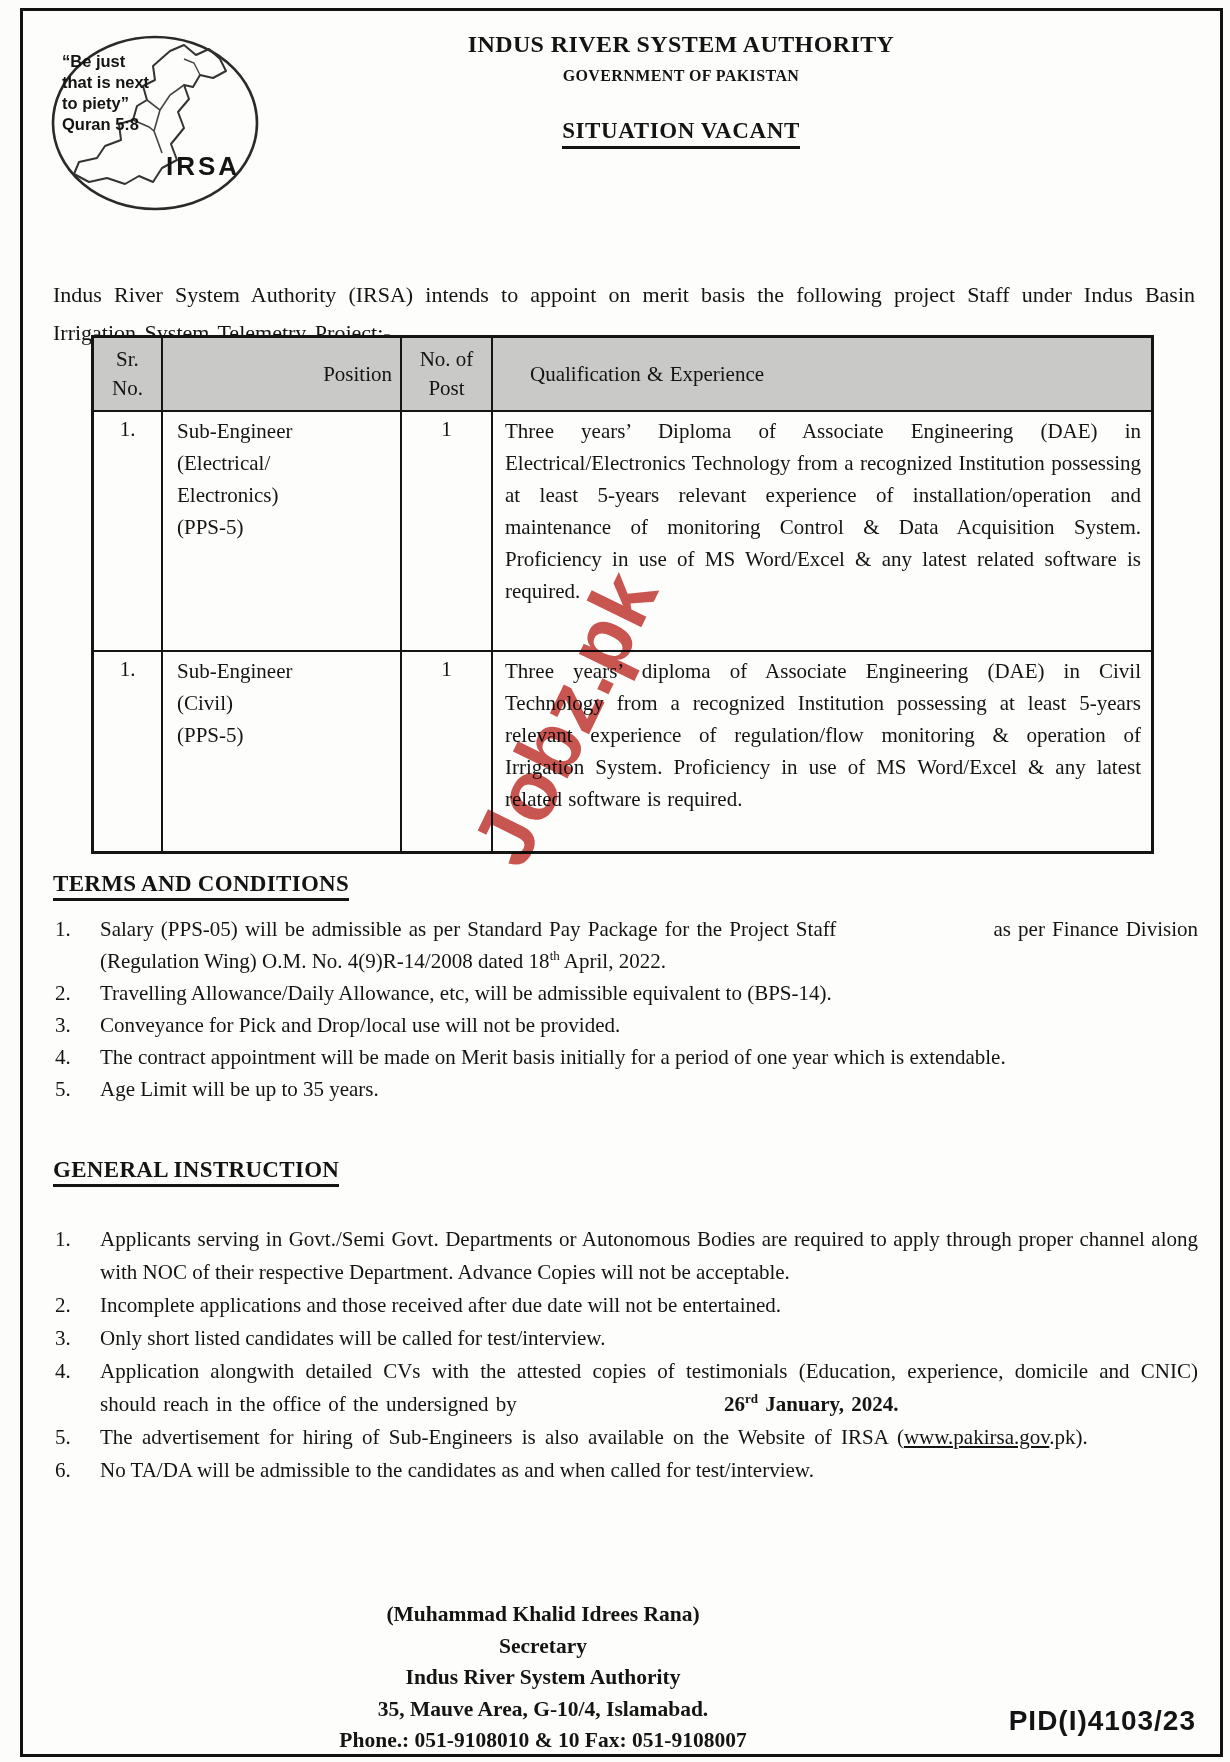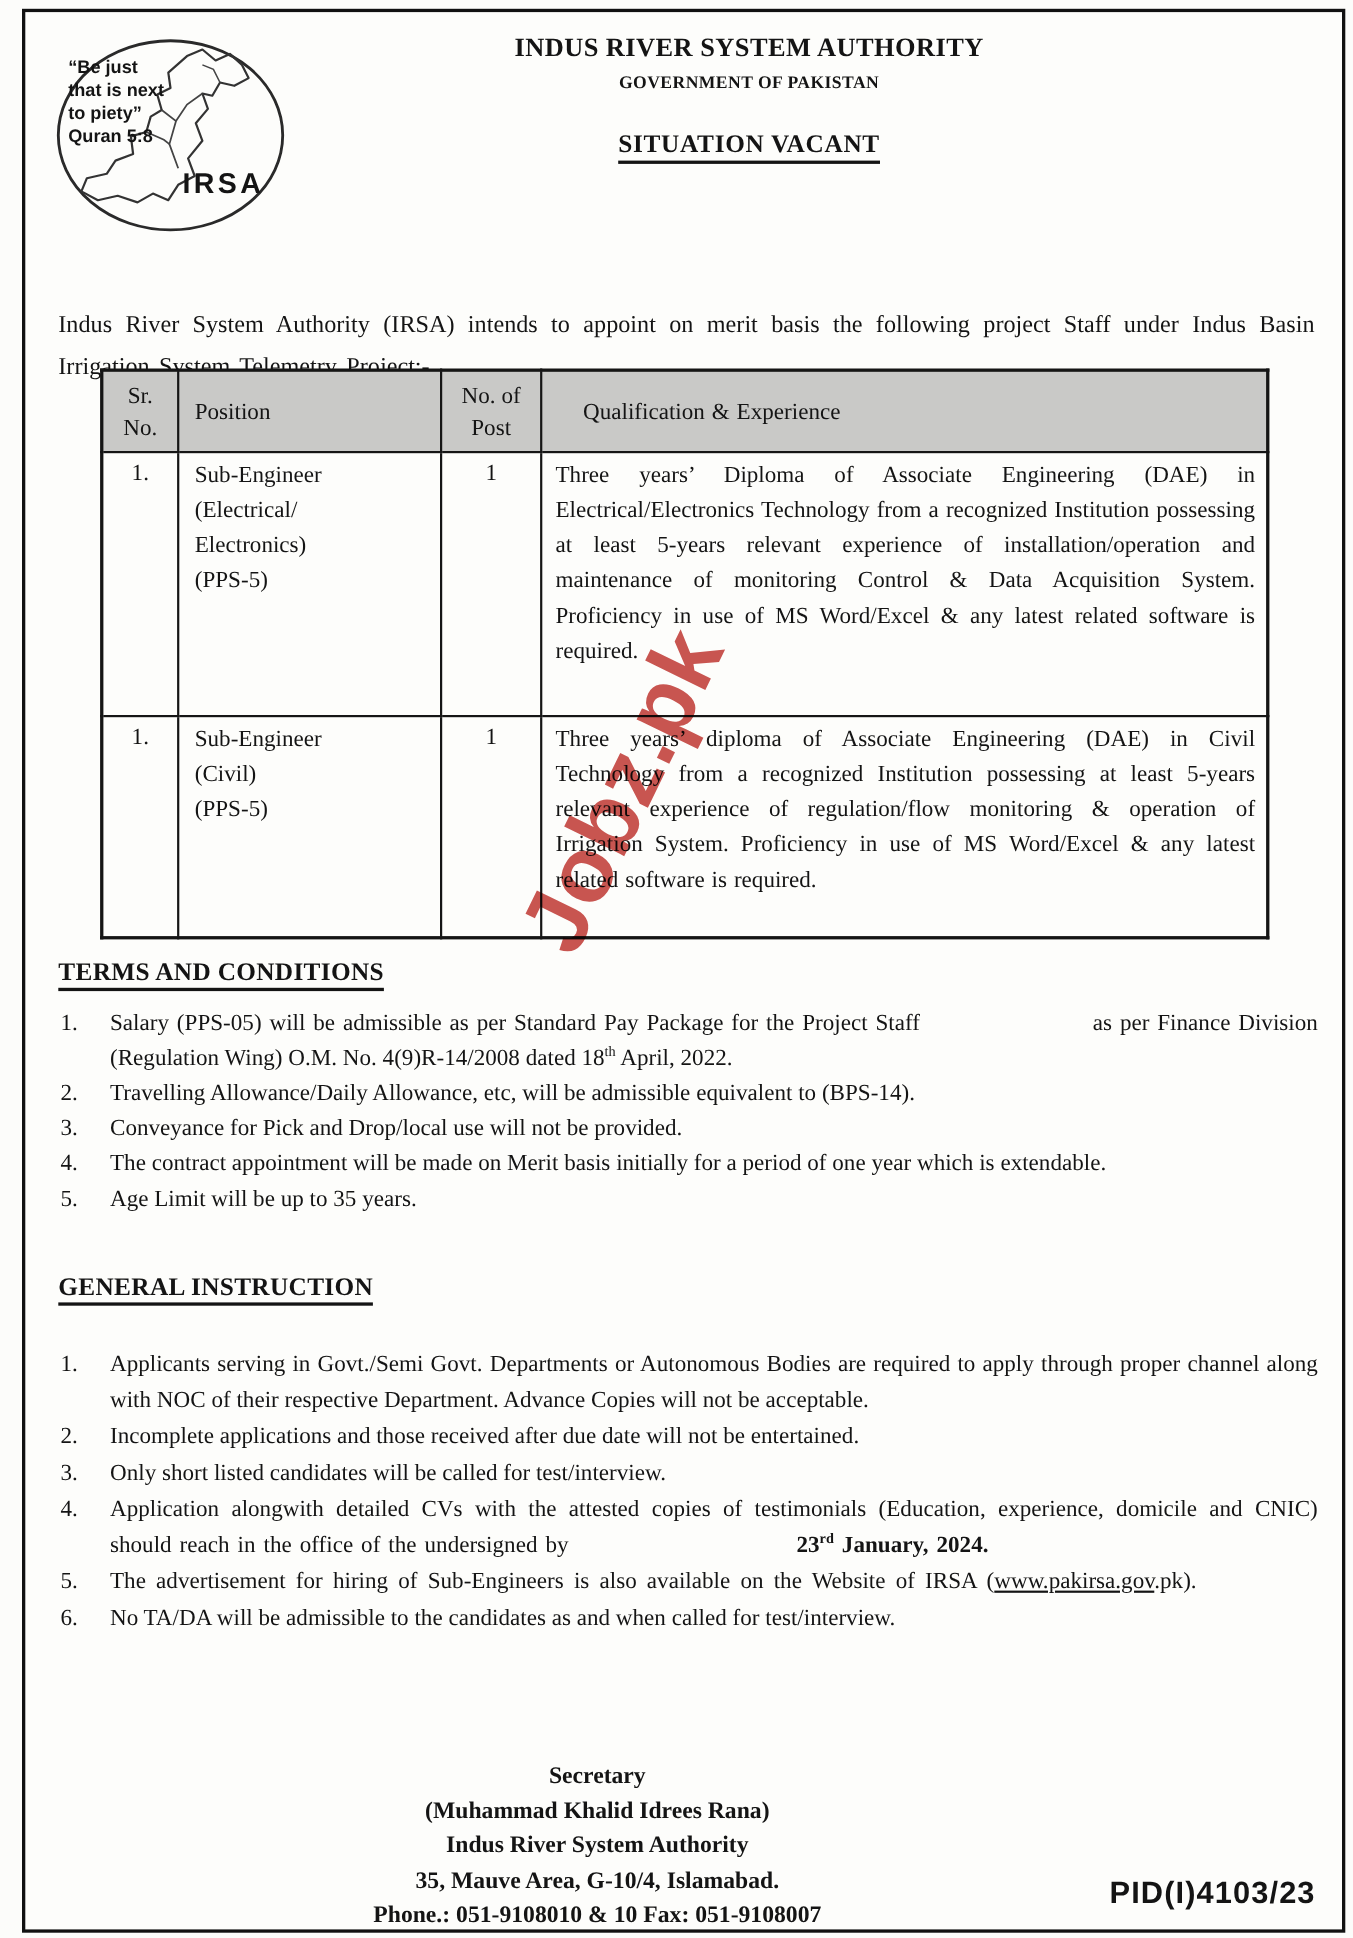--- a/index.html
+++ b/index.html
@@ -111,21 +111,21 @@
       </div>
     </div>
 
     <div class="abs intro">Indus River System Authority (IRSA) intends to appoint on merit basis the following project Staff under Indus Basin Irrigation System Telemetry Project:-</div>
 
     <table class="positions">
       <tbody>
           <tr class="thead">
         <td class="c-sr pre">Sr.
 No.</td>
-        <td class="c-pos" style="text-align:left;">Position</td>
+        <td class="c-pos" style="text-align:right;">Position</td>
         <td class="c-num pre">No. of
 Post</td>
         <td class="c-qual" style="text-align:left;padding-left:37px;">Qualification &amp; Experience</td>
       </tr>
       <tr class="r1">
         <td class="c-sr">1.</td>
         <td class="c-pos pre">Sub-Engineer
 (Electrical/
 Electronics)
 (PPS-5)</td>
@@ -182,35 +182,35 @@
       <div class="li">
         <span class="num">2.</span>
         <div class="txt">Incomplete applications and those received after due date will not be entertained.</div>
       </div>
       <div class="li">
         <span class="num">3.</span>
         <div class="txt">Only short listed candidates will be called for test/interview.</div>
       </div>
       <div class="li ws2">
         <span class="num">4.</span>
-        <div class="txt"><span>Application alongwith detailed CVs with the attested copies of testimonials (Education, experience, domicile and CNIC) should reach in the office of the undersigned by</span><span class="gap g200"></span> <span class="b nowrap"><span>23</span><sup>rd</sup><span> January, 2024.</span></span></div>
+        <div class="txt"><span>Application alongwith detailed CVs with the attested copies of testimonials (Education, experience, domicile and CNIC) should reach in the office of the undersigned by</span><span class="gap g200"></span> <span class="b nowrap"><span>26</span><sup>rd</sup><span> January, 2024.</span></span></div>
       </div>
       <div class="li ws4">
         <span class="num">5.</span>
         <div class="txt"><span>The advertisement for hiring of Sub-Engineers is also available on the Website of IRSA</span> <span class="nowrap"><span>(</span><span class="url">www.pakirsa.gov</span><span>.pk).</span></span></div>
       </div>
       <div class="li">
         <span class="num">6.</span>
         <div class="txt">No TA/DA will be admissible to the candidates as and when called for test/interview.</div>
       </div>
     </div>
 
     <div class="abs signature">
+      <div>(Muhammad Khalid Idrees Rana)</div>
       <div>Secretary</div>
-      <div>(Muhammad Khalid Idrees Rana)</div>
       <div>Indus River System Authority</div>
       <div>35, Mauve Area, G-10/4, Islamabad.</div>
       <div>Phone.: 051-9108010 &amp; 10 Fax: 051-9108007</div>
     </div>
 
     <div class="abs pid">PID(I)4103/23</div>
   </div>
 
   <div class="abs watermark">Jobz.pk</div>
 </div>

